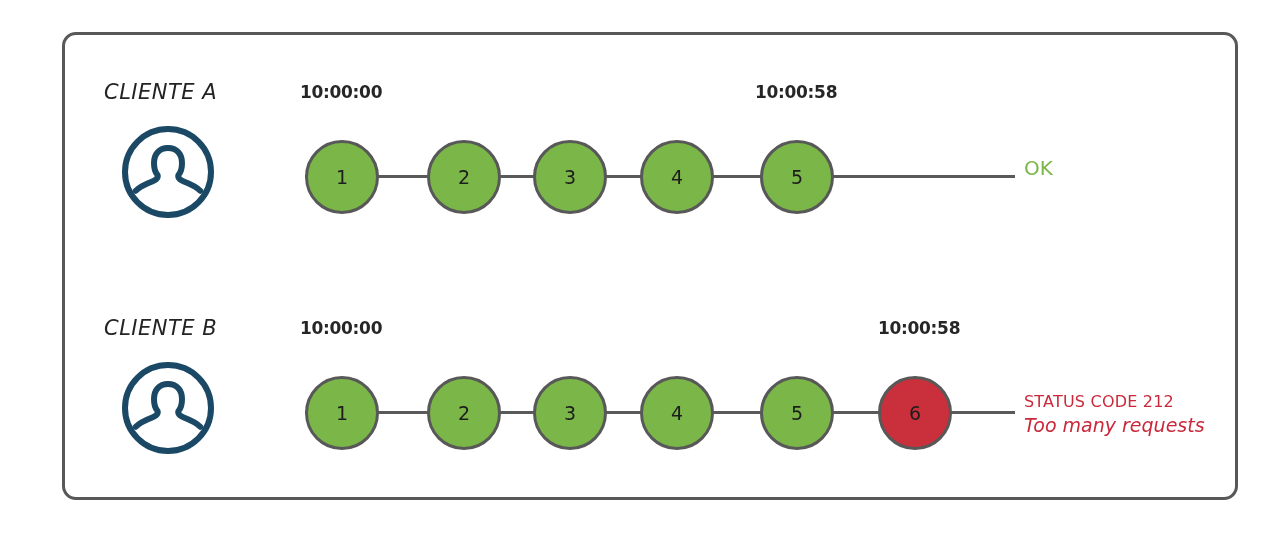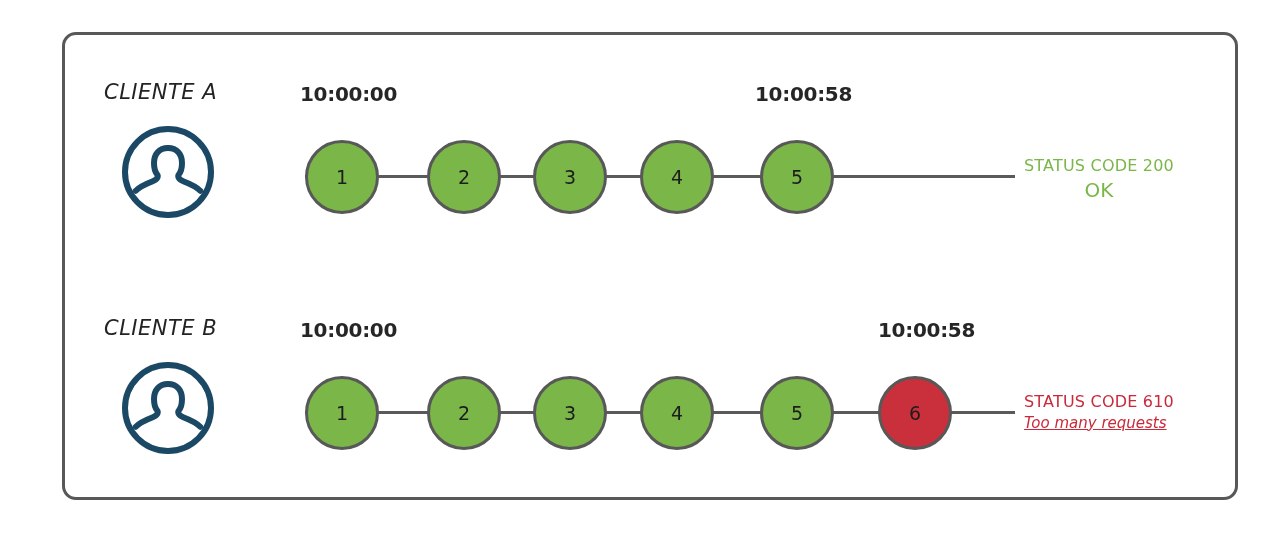--- a/index.html
+++ b/index.html
@@ -65,21 +65,21 @@
     top: 64px;
     width: 96px;
     height: 96px;
   }
 
   
   .timestamp {
     position: absolute;
     top: 22px;
     font-family: "DejaVu Sans", sans-serif;
-    font-size: 20px;
+    font-size: 17px;
     font-weight: bold;
     color: #262626;
     white-space: nowrap;
     letter-spacing: -0.3px;
   }
   .ts-start { left: 300px; }
   .ts-end-a { left: 755px; }
   .ts-end-b { left: 878px; }
 
   
@@ -133,21 +133,21 @@
   }
   .status-b {
     left: 1024px;
     top: 95px;
     text-align: left;
     color: #c9293a;
   }
   .status-line1 { display: block; letter-spacing: 0.2px; }
   .status-line2 { display: block; }
   .status-a .status-line2 { font-size: 20px; }
-  .status-b .status-line2 { font-size: 15px; font-style: italic; text-decoration: underline; }
+  .status-b .status-line2 { font-size: 19px; font-style: italic; }
 </style>
 </head>
 <body>
 
 <div id="canvas">
 
   <div class="frame"></div>
 
   <div class="row row-a">
 
@@ -179,21 +179,20 @@
       <div class="baseline baseline-a"></div>
 
       <div class="node node-ok" style="left:0px;">1</div>
       <div class="node node-ok" style="left:122px;">2</div>
       <div class="node node-ok" style="left:228px;">3</div>
       <div class="node node-ok" style="left:335px;">4</div>
       <div class="node node-ok" style="left:455px;">5</div>
     </div>
 
     <div class="status status-a">
-      <span class="status-line1">STATUS CODE 200</span>
       <span class="status-line2">OK</span>
     </div>
   </div>
 
   <div class="row row-b">
 
     <div class="client-label">CLIENTE B</div>
 
     <div class="avatar">
       <svg width="96" height="96" viewBox="0 0 96 96" aria-hidden="true">
@@ -222,18 +221,18 @@
 
       <div class="node node-ok" style="left:0px;">1</div>
       <div class="node node-ok" style="left:122px;">2</div>
       <div class="node node-ok" style="left:228px;">3</div>
       <div class="node node-ok" style="left:335px;">4</div>
       <div class="node node-ok" style="left:455px;">5</div>
       <div class="node node-fail" style="left:573px;">6</div>
     </div>
 
     <div class="status status-b">
-      <span class="status-line1">STATUS CODE 610</span>
+      <span class="status-line1">STATUS CODE 212</span>
       <span class="status-line2">Too many requests</span>
     </div>
   </div>
 
 </div>
 
 </body></html>

